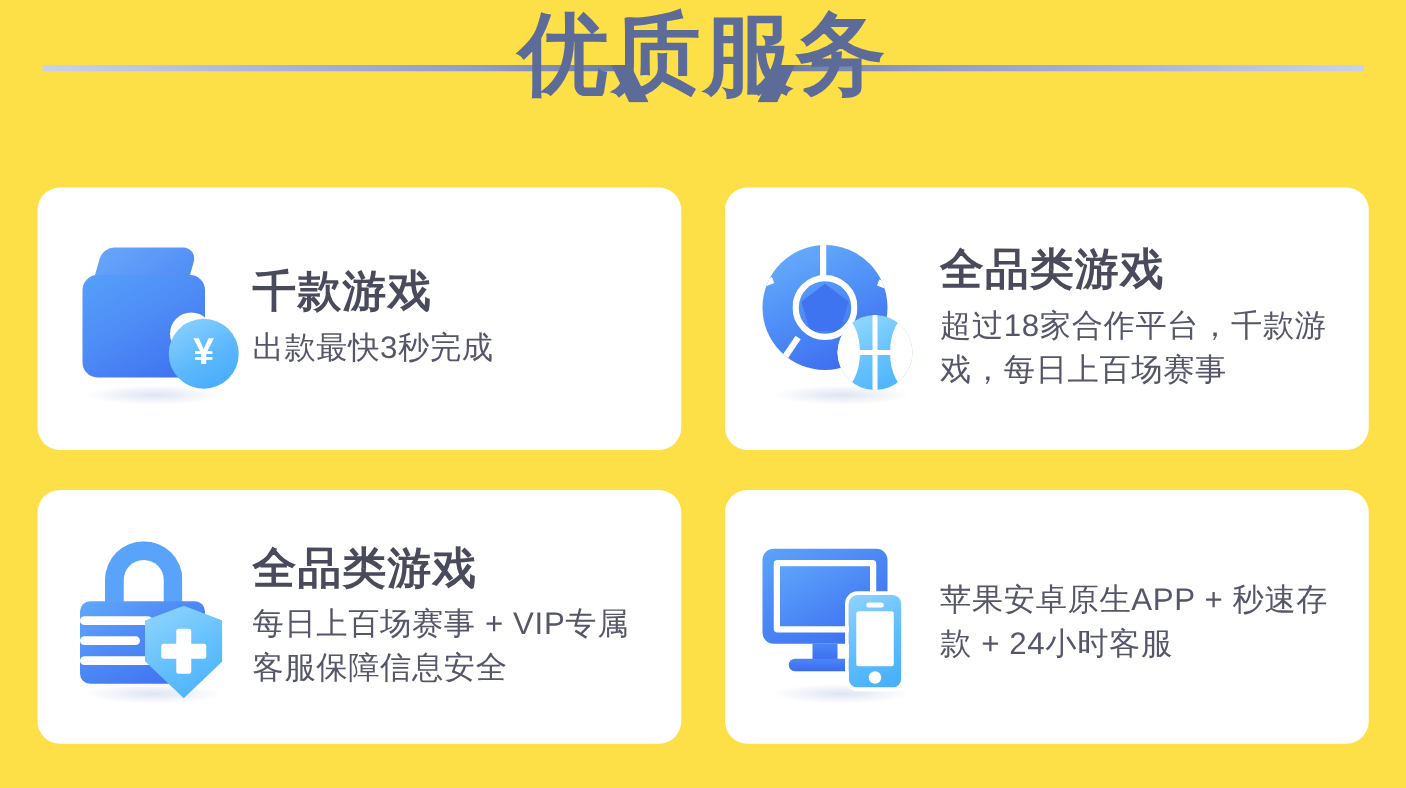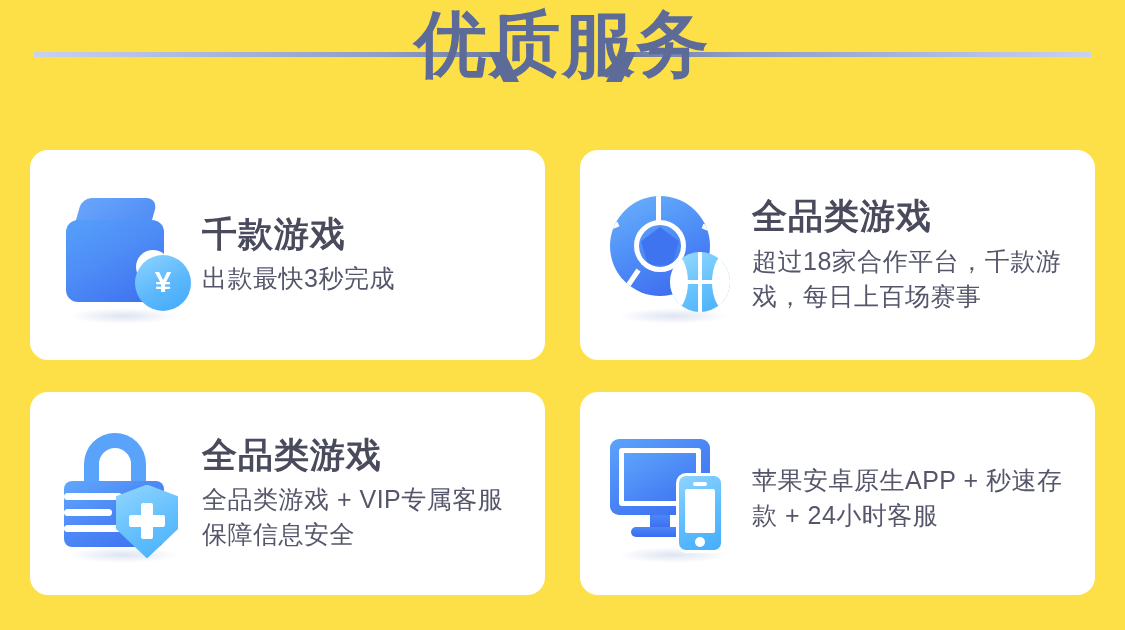--- a/index.html
+++ b/index.html
@@ -287,21 +287,21 @@
           <div class="lock-stripe ls1"></div>
           <div class="lock-stripe ls2"></div>
           <div class="lock-stripe ls3"></div>
           <div class="shield"></div>
           <div class="shield-plus-v"></div>
           <div class="shield-plus-h"></div>
         </div>
       </div>
       <div class="card-text">
         <div class="card-title">全品类游戏</div>
-        <div class="card-desc">全品类游戏 + VIP专属客服保障信息安全</div>
+        <div class="card-desc">每日上百场赛事 + VIP专属客服保障信息安全</div>
       </div>
     </div>
 
     <div class="card two-line">
       <div class="card-icon">
         <div class="icon-shadow"></div>
         <div class="devices">
           <div class="monitor">
             <div class="monitor-screen"></div>
           </div>

